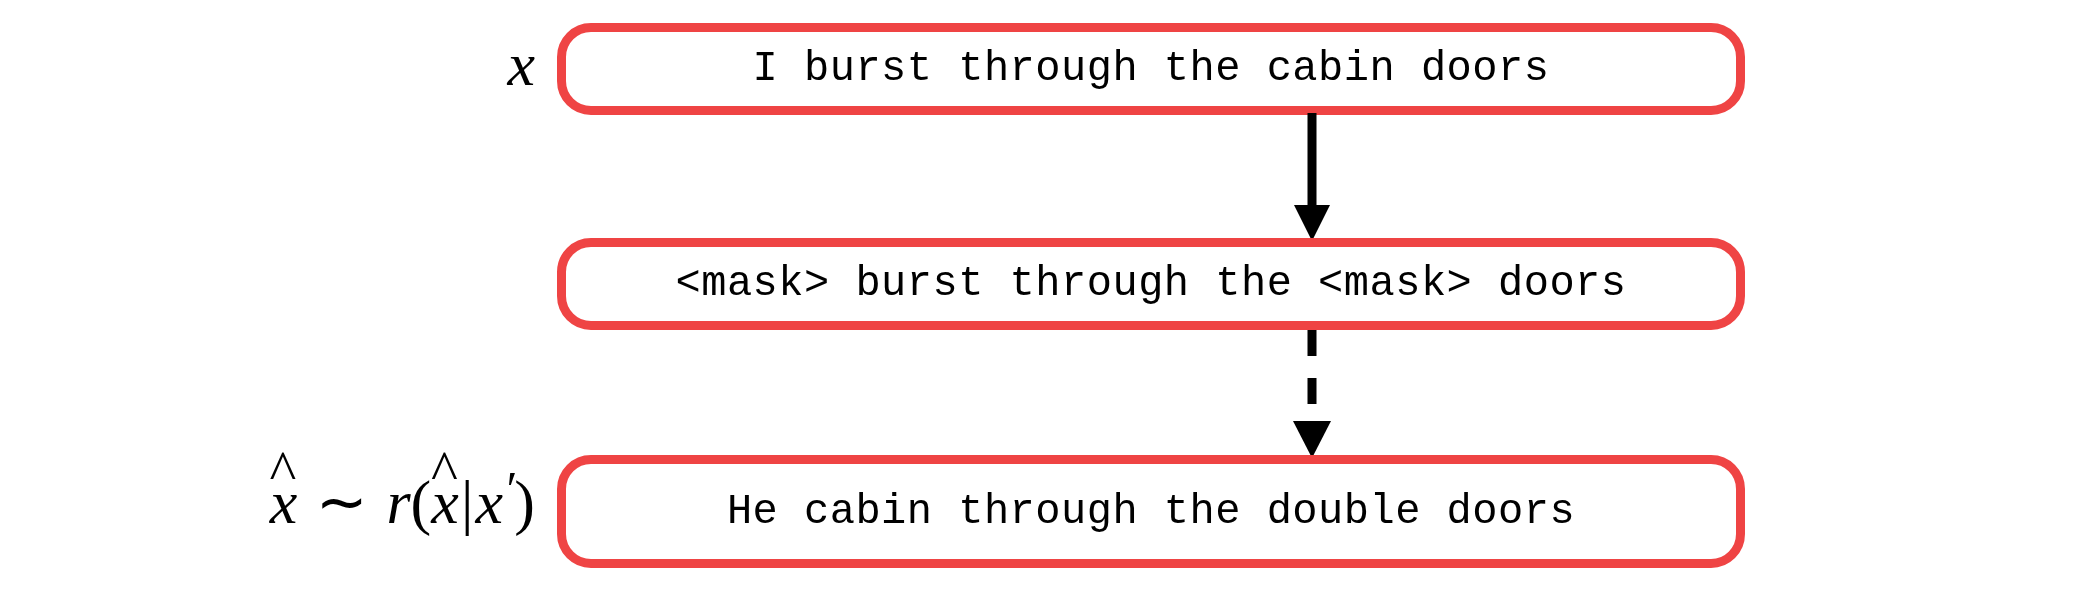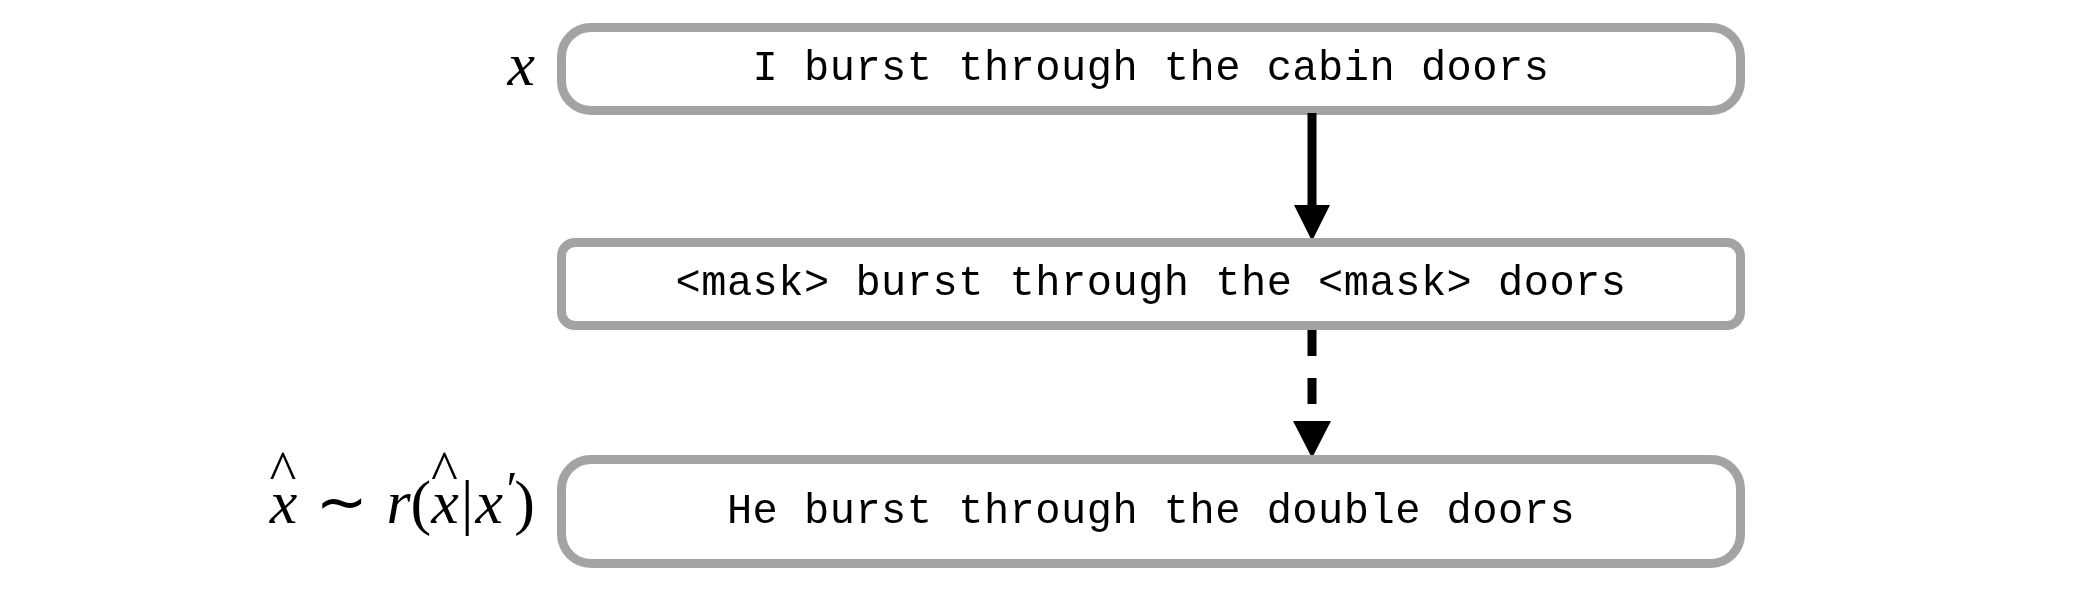--- a/index.html
+++ b/index.html
@@ -72,38 +72,38 @@
     font-style: normal;
     margin: 0 0.30em;
   }
 
   
   .sentence-box {
     position: absolute;
     left: 557px;
     width: 1188px;          
     box-sizing: border-box;
-    border: 9px solid #a3a3a3;
+    border: 9px solid #ef4444;
     border-radius: 34px;
     background: #ffffff;
     display: flex;
     align-items: center;
     justify-content: center;
   }
   .sentence-text {
     font-family: "Liberation Mono", "DejaVu Sans Mono", monospace;
     font-size: 42px;
     letter-spacing: 0.5px;
     color: #000000;
     white-space: pre;
     line-height: 1;
   }
 
   #box-1 { top: 23px;  height: 92px; }
-  #box-2 { top: 238px; height: 92px; border-radius: 18px; }
+  #box-2 { top: 238px; height: 92px; }
   #box-3 { top: 455px; height: 113px; }
 
   
   .arrow {
     position: absolute;
     left: 1288px;
     width: 48px;
   }
   #arrow-1 { top: 113px; height: 128px; }
   #arrow-2 { top: 328px; height: 130px; }
@@ -138,16 +138,16 @@
       <line x1="24" y1="2" x2="24" y2="96" stroke="#000000" stroke-width="9" stroke-dasharray="26 22"></line>
       <polygon points="24,130 5,93 43,93" fill="#000000"></polygon>
     </svg>
   </div>
 
   <div class="row-label" id="label-row-3">
     <span class="hatwrap mathvar"><span class="hat">^</span><span>x</span></span><span class="sim">∼</span><span class="mathvar">r</span><span class="paren">(</span><span class="hatwrap mathvar"><span class="hat">^</span><span>x</span></span><span class="bar">|</span><span class="mathvar"><span>x</span><span class="prime">′</span></span><span class="paren">)</span>
   </div>
 
   <div class="sentence-box" id="box-3">
-    <span class="sentence-text">He burst through the double doors</span>
+    <span class="sentence-text">He cabin through the double doors</span>
   </div>
 
 </div>
 
 </body></html>

